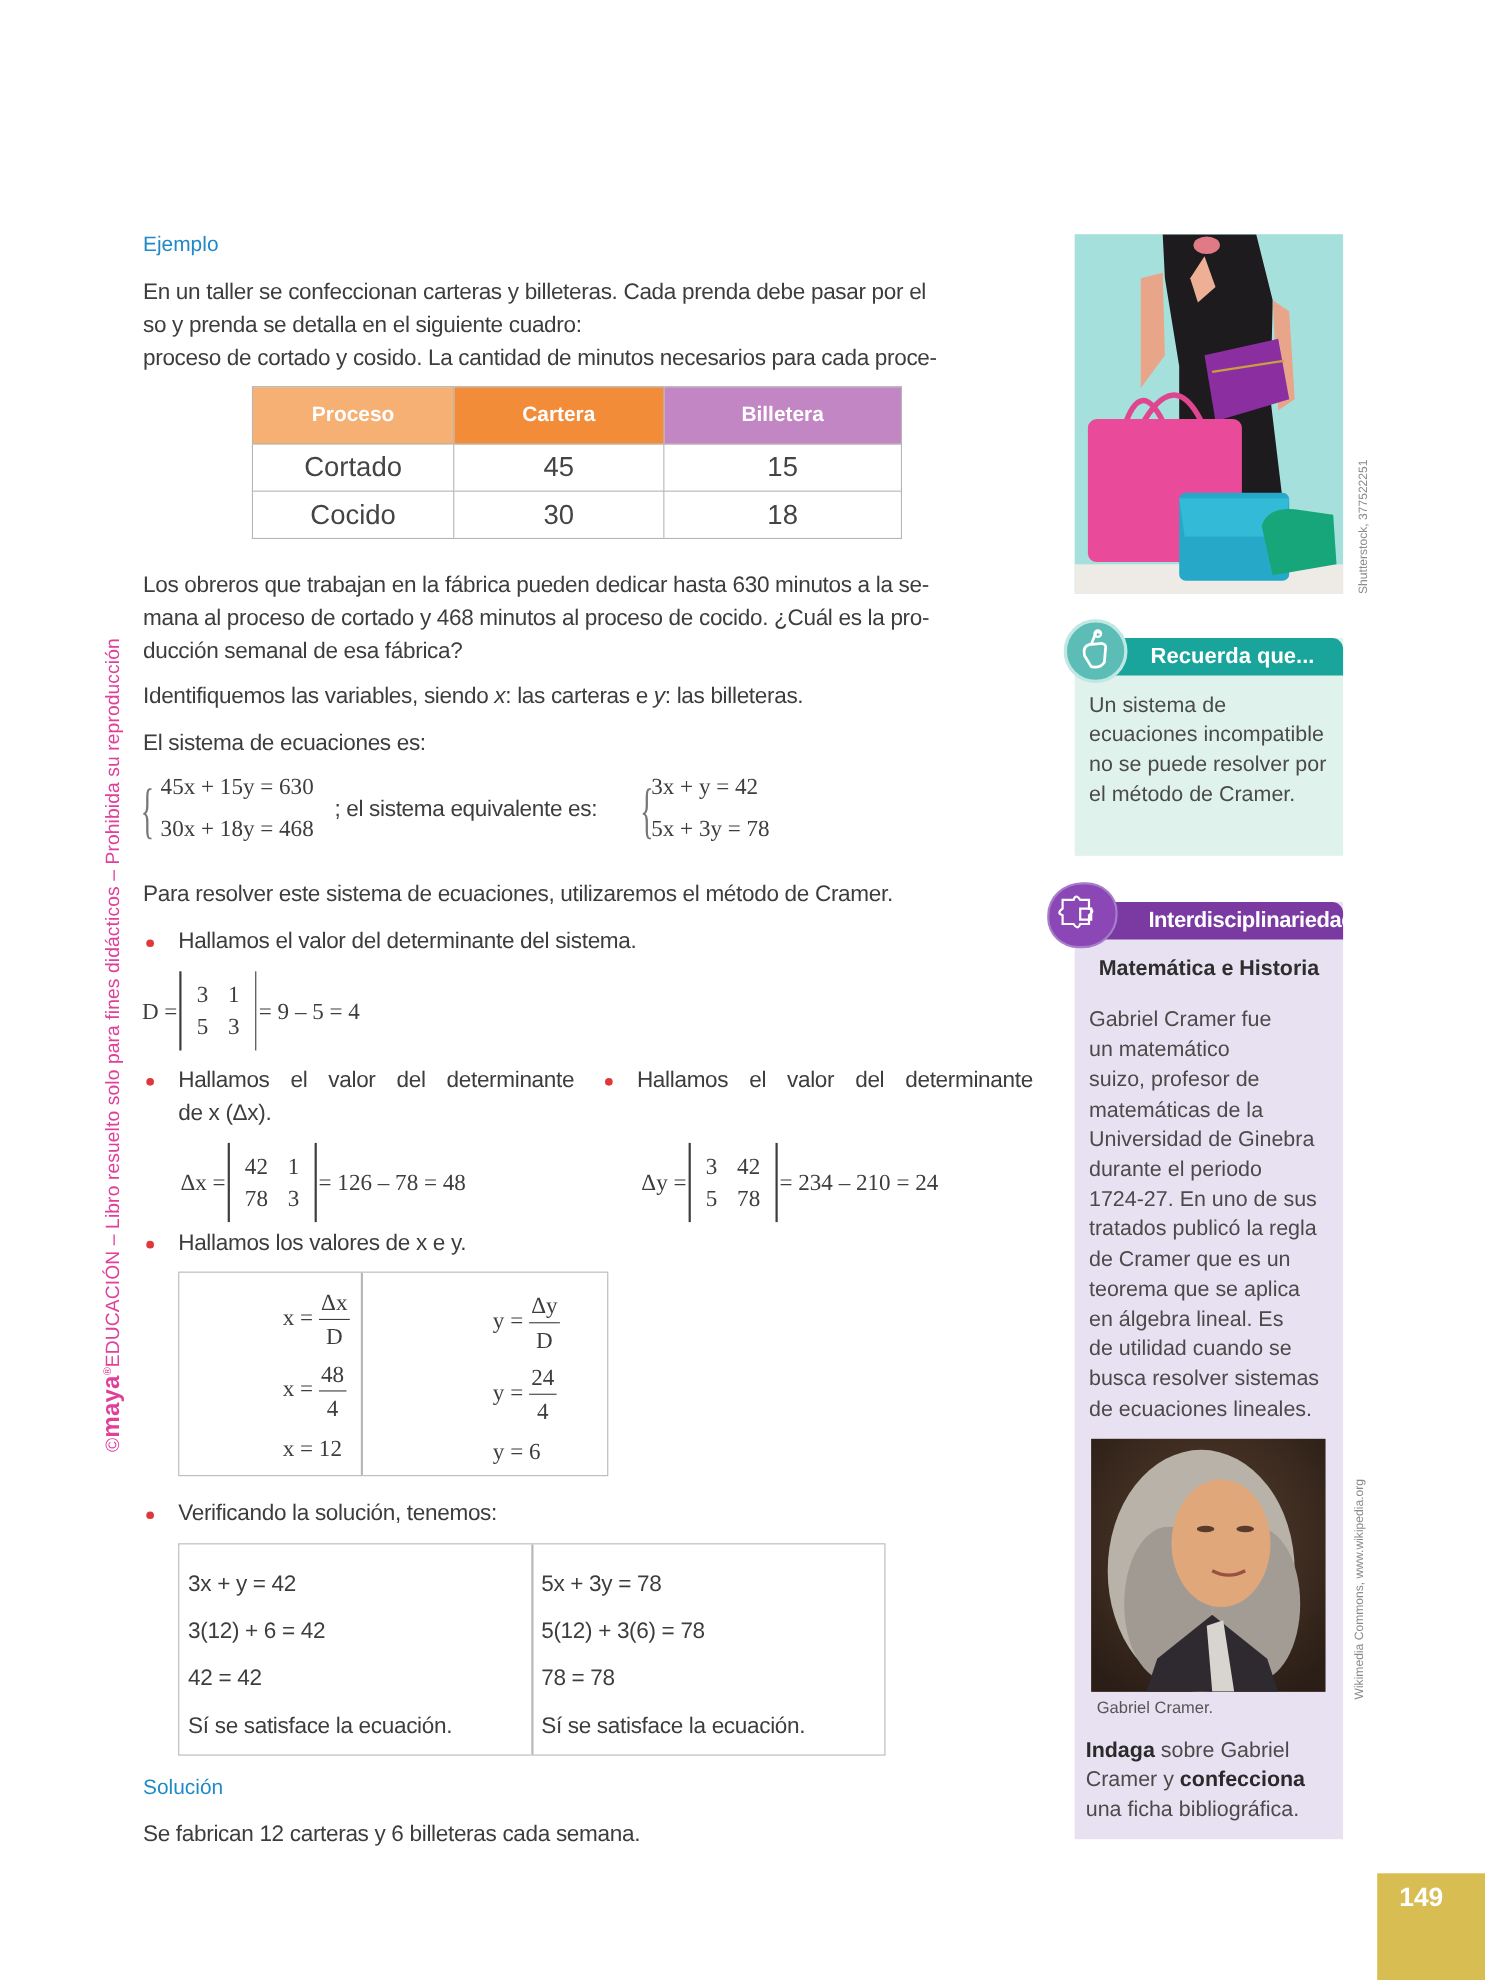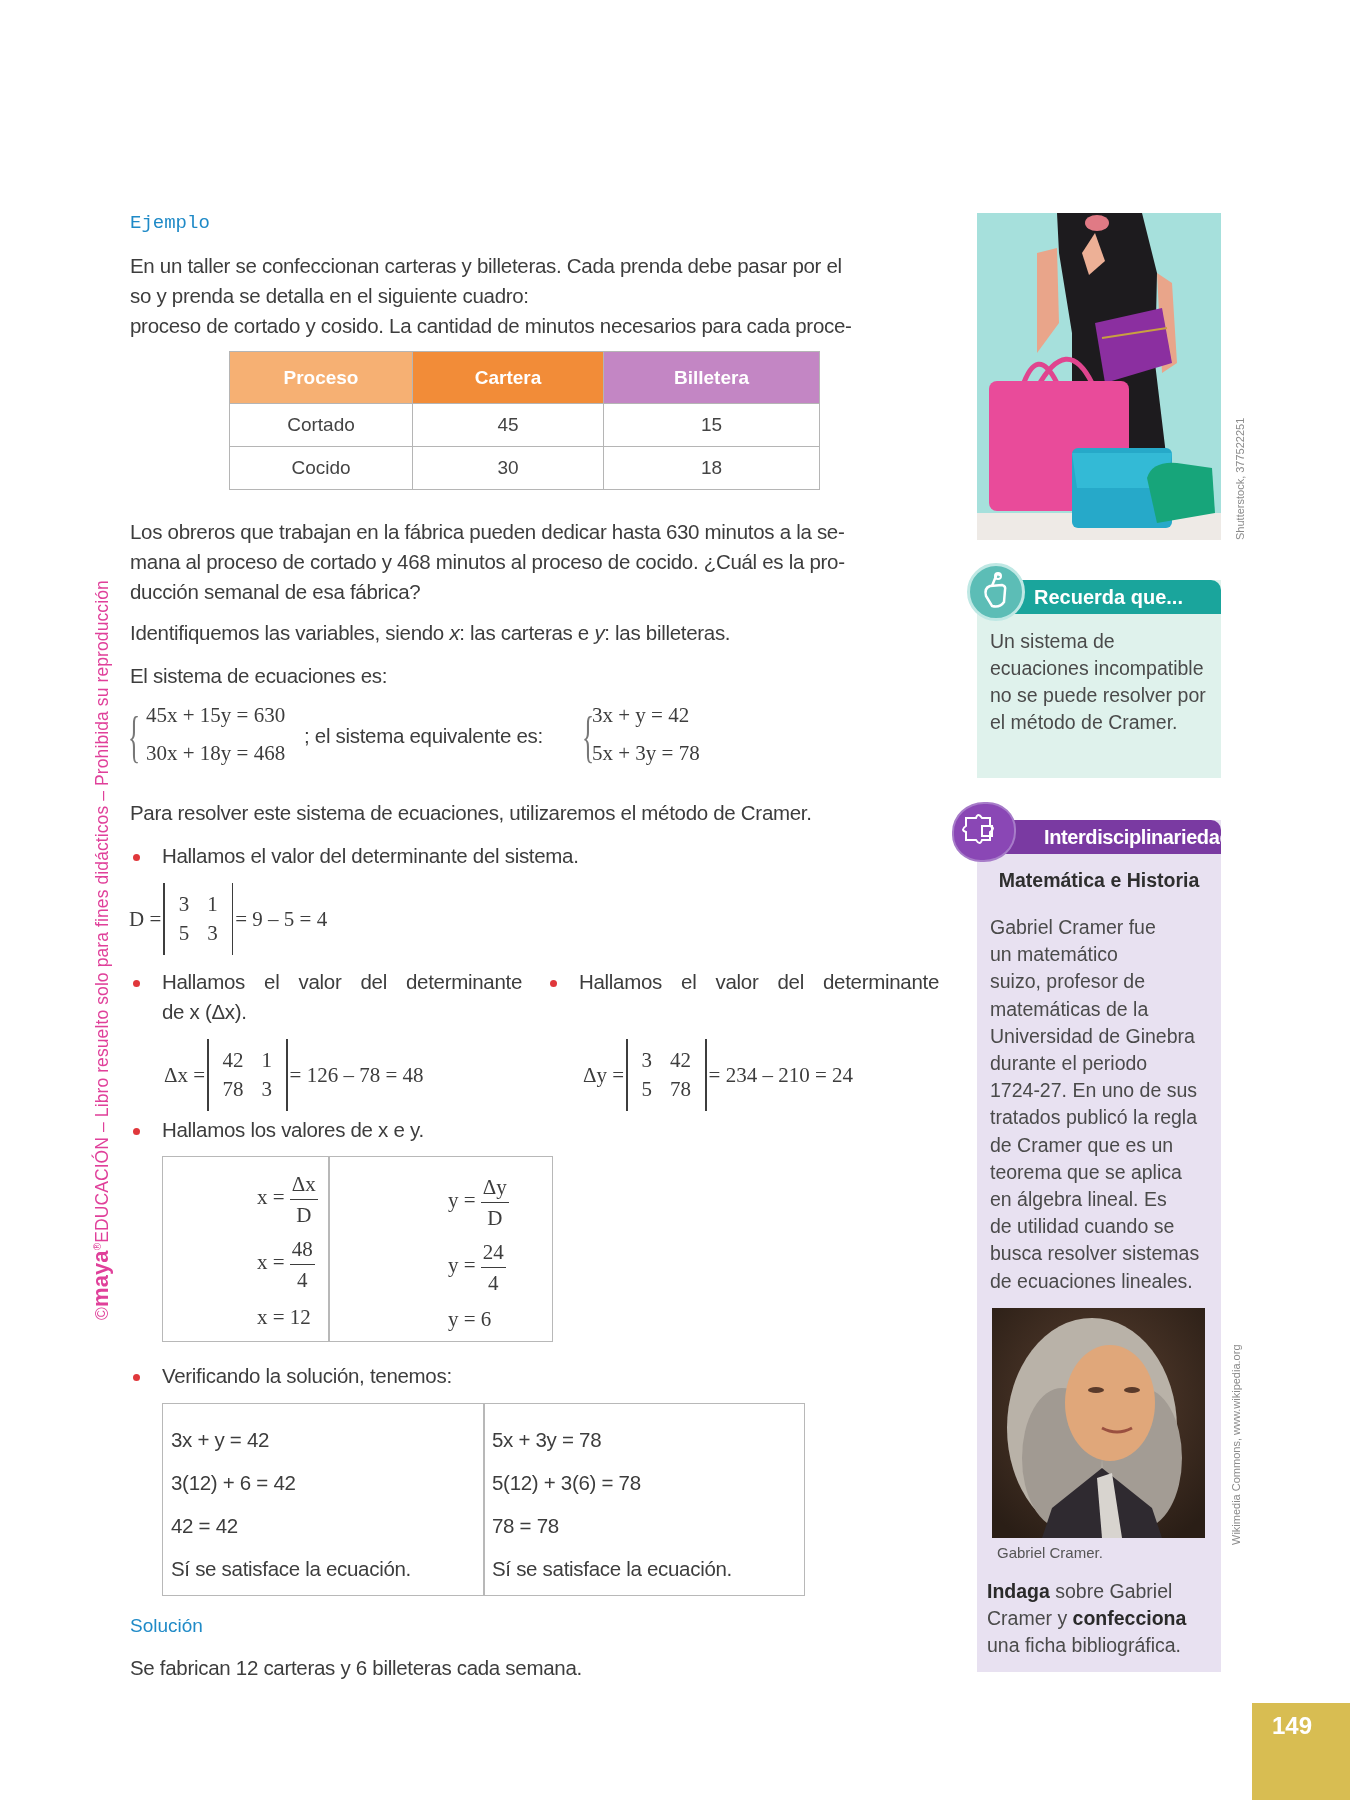--- a/index.html
+++ b/index.html
@@ -14,21 +14,21 @@
   .side-text {
     position: absolute; left: 88px; top: 1320px;
     transform-origin: 0 0; transform: rotate(-90deg);
     white-space: nowrap; color: #e0409a; font-size: 17.5px; letter-spacing: 0.1px;
   }
   .side-text .brand { font-weight: bold; font-size: 22px; }
   .side-text .reg { font-size: 10px; vertical-align: super; }
 
   
   table.tbl { border-collapse: collapse; position: absolute; left: 229px; top: 351px; }
-  table.tbl th, table.tbl td { border: 1.5px solid #b5b5b5; text-align: center; font-size: 19px; }
+  table.tbl th, table.tbl td { border: 1.5px solid #b5b5b5; text-align: center; font-size: 25px; }
   table.tbl th { color: #fff; font-weight: bold; height: 52px; font-size: 19px; }
   table.tbl td { height: 43px; color: #444; }
 
   
   .bullet { position: absolute; width: 7px; height: 7px; border-radius: 50%; background: #e0373b; }
 
   
   .det { position: absolute; display: flex; align-items: center; }
   .det .bar { width: 1.5px; background: #3d3d3d; align-self: stretch; }
   .det .cells { display: grid; grid-template-columns: auto auto; column-gap: 18px; row-gap: 4px; padding: 0 14px; text-align: center; }
@@ -36,21 +36,21 @@
   
   .box { position: absolute; border: 1.5px solid #b8b8b8; }
   .frac { display: inline-flex; flex-direction: column; align-items: center; vertical-align: middle; }
   .frac .num { border-bottom: 1.5px solid #3d3d3d; padding: 0 2px; line-height: 30px; }
   .frac .den { line-height: 30px; }
 
   
   .sidebar-img { position: absolute; left: 977px; top: 213px; width: 244px; height: 327px; background: #a6e0dc; overflow: hidden; }
   .credit { position: absolute; transform-origin: 0 0; transform: rotate(-90deg); white-space: nowrap; color: #8a8a8a; font-size: 11px; }
   .recuerda { position: absolute; left: 977px; top: 580px; width: 244px; height: 198px; background: #dff2ec; }
-  .recuerda-head { position: absolute; left: 1006px; top: 580px; width: 215px; height: 34px; background: #1aa59c; border-top-right-radius: 10px; color: #fff; font-weight: bold; font-size: 20px; padding-left: 28px; line-height: 34px; }
+  .recuerda-head { position: absolute; left: 1006px; top: 580px; width: 215px; height: 34px; background: #1aa59c; border-top-right-radius: 10px; color: #fff; font-weight: bold; font-size: 20px; padding-left: 40px; line-height: 34px; }
   .recuerda-icon { position: absolute; left: 967px; top: 563px; width: 58px; height: 58px; border-radius: 50%; background: #5cbdb6; border: 3px solid #bfe8e4; }
   .recuerda-body { position: absolute; left: 990px; top: 628px; width: 220px; font-size: 19.5px; line-height: 27px; color: #4a4a4a; }
 
   .inter { position: absolute; left: 977px; top: 820px; width: 244px; height: 852px; background: #e8e1f1; }
   .inter-head { position: absolute; left: 1000px; top: 820px; width: 221px; height: 34px; background: #7a3aa2; border-top-right-radius: 10px; color: #fff; font-weight: bold; font-size: 20px; line-height: 34px; padding-left: 16px; letter-spacing: -0.4px; }
   .inter-icon { position: absolute; left: 952px; top: 802px; width: 64px; height: 60px; border-radius: 50% 45% 50% 45%; background: #8a47b5; border: 2px solid #a77cc9; }
   .inter-sub { position: absolute; left: 977px; top: 869px; width: 244px; text-align: center; font-weight: bold; font-size: 19.5px; color: #2e2e2e; }
   .inter-body { position: absolute; left: 990px; top: 914px; width: 225px; font-size: 19.5px; line-height: 27.2px; color: #4a4a4a; }
   .portrait { position: absolute; left: 992px; top: 1308px; width: 213px; height: 230px; overflow: hidden; background: #3b2c22; }
   .portrait-caption { position: absolute; left: 997px; top: 1544px; font-size: 15px; color: #555; }
@@ -59,21 +59,21 @@
 
   .pagenum { position: absolute; left: 1252px; top: 1703px; width: 98px; height: 97px; background: #d8bd52; color: #fff; font-weight: bold; font-size: 24px; text-align: left; padding-left: 20px; padding-top: 9px; }
 </style>
 </head>
 <body>
 
 <div class="side-text">
   <span>©</span><span class="brand">maya</span><span class="reg">®</span><span>EDUCACIÓN – Libro resuelto solo para fines didácticos – Prohibida su reproducción</span>
 </div>
 
-<div class="abs heading-blue" style="left:130px; top:212px;font-family:Liberation Mono, monospace;">Ejemplo</div>
+<div class="abs heading-blue" style="left:130px; top:212px;">Ejemplo</div>
 
 <div class="abs para" style="left:130px; top:251px; width:810px;">
   <div>En un taller se confeccionan carteras y billeteras. Cada prenda debe pasar por el</div>
   <div>so y prenda se detalla en el siguiente cuadro:</div>
   <div>proceso de cortado y cosido. La cantidad de minutos necesarios para cada proce-</div>
 </div>
 
 <table class="tbl">
   <tbody>
       <tr>

